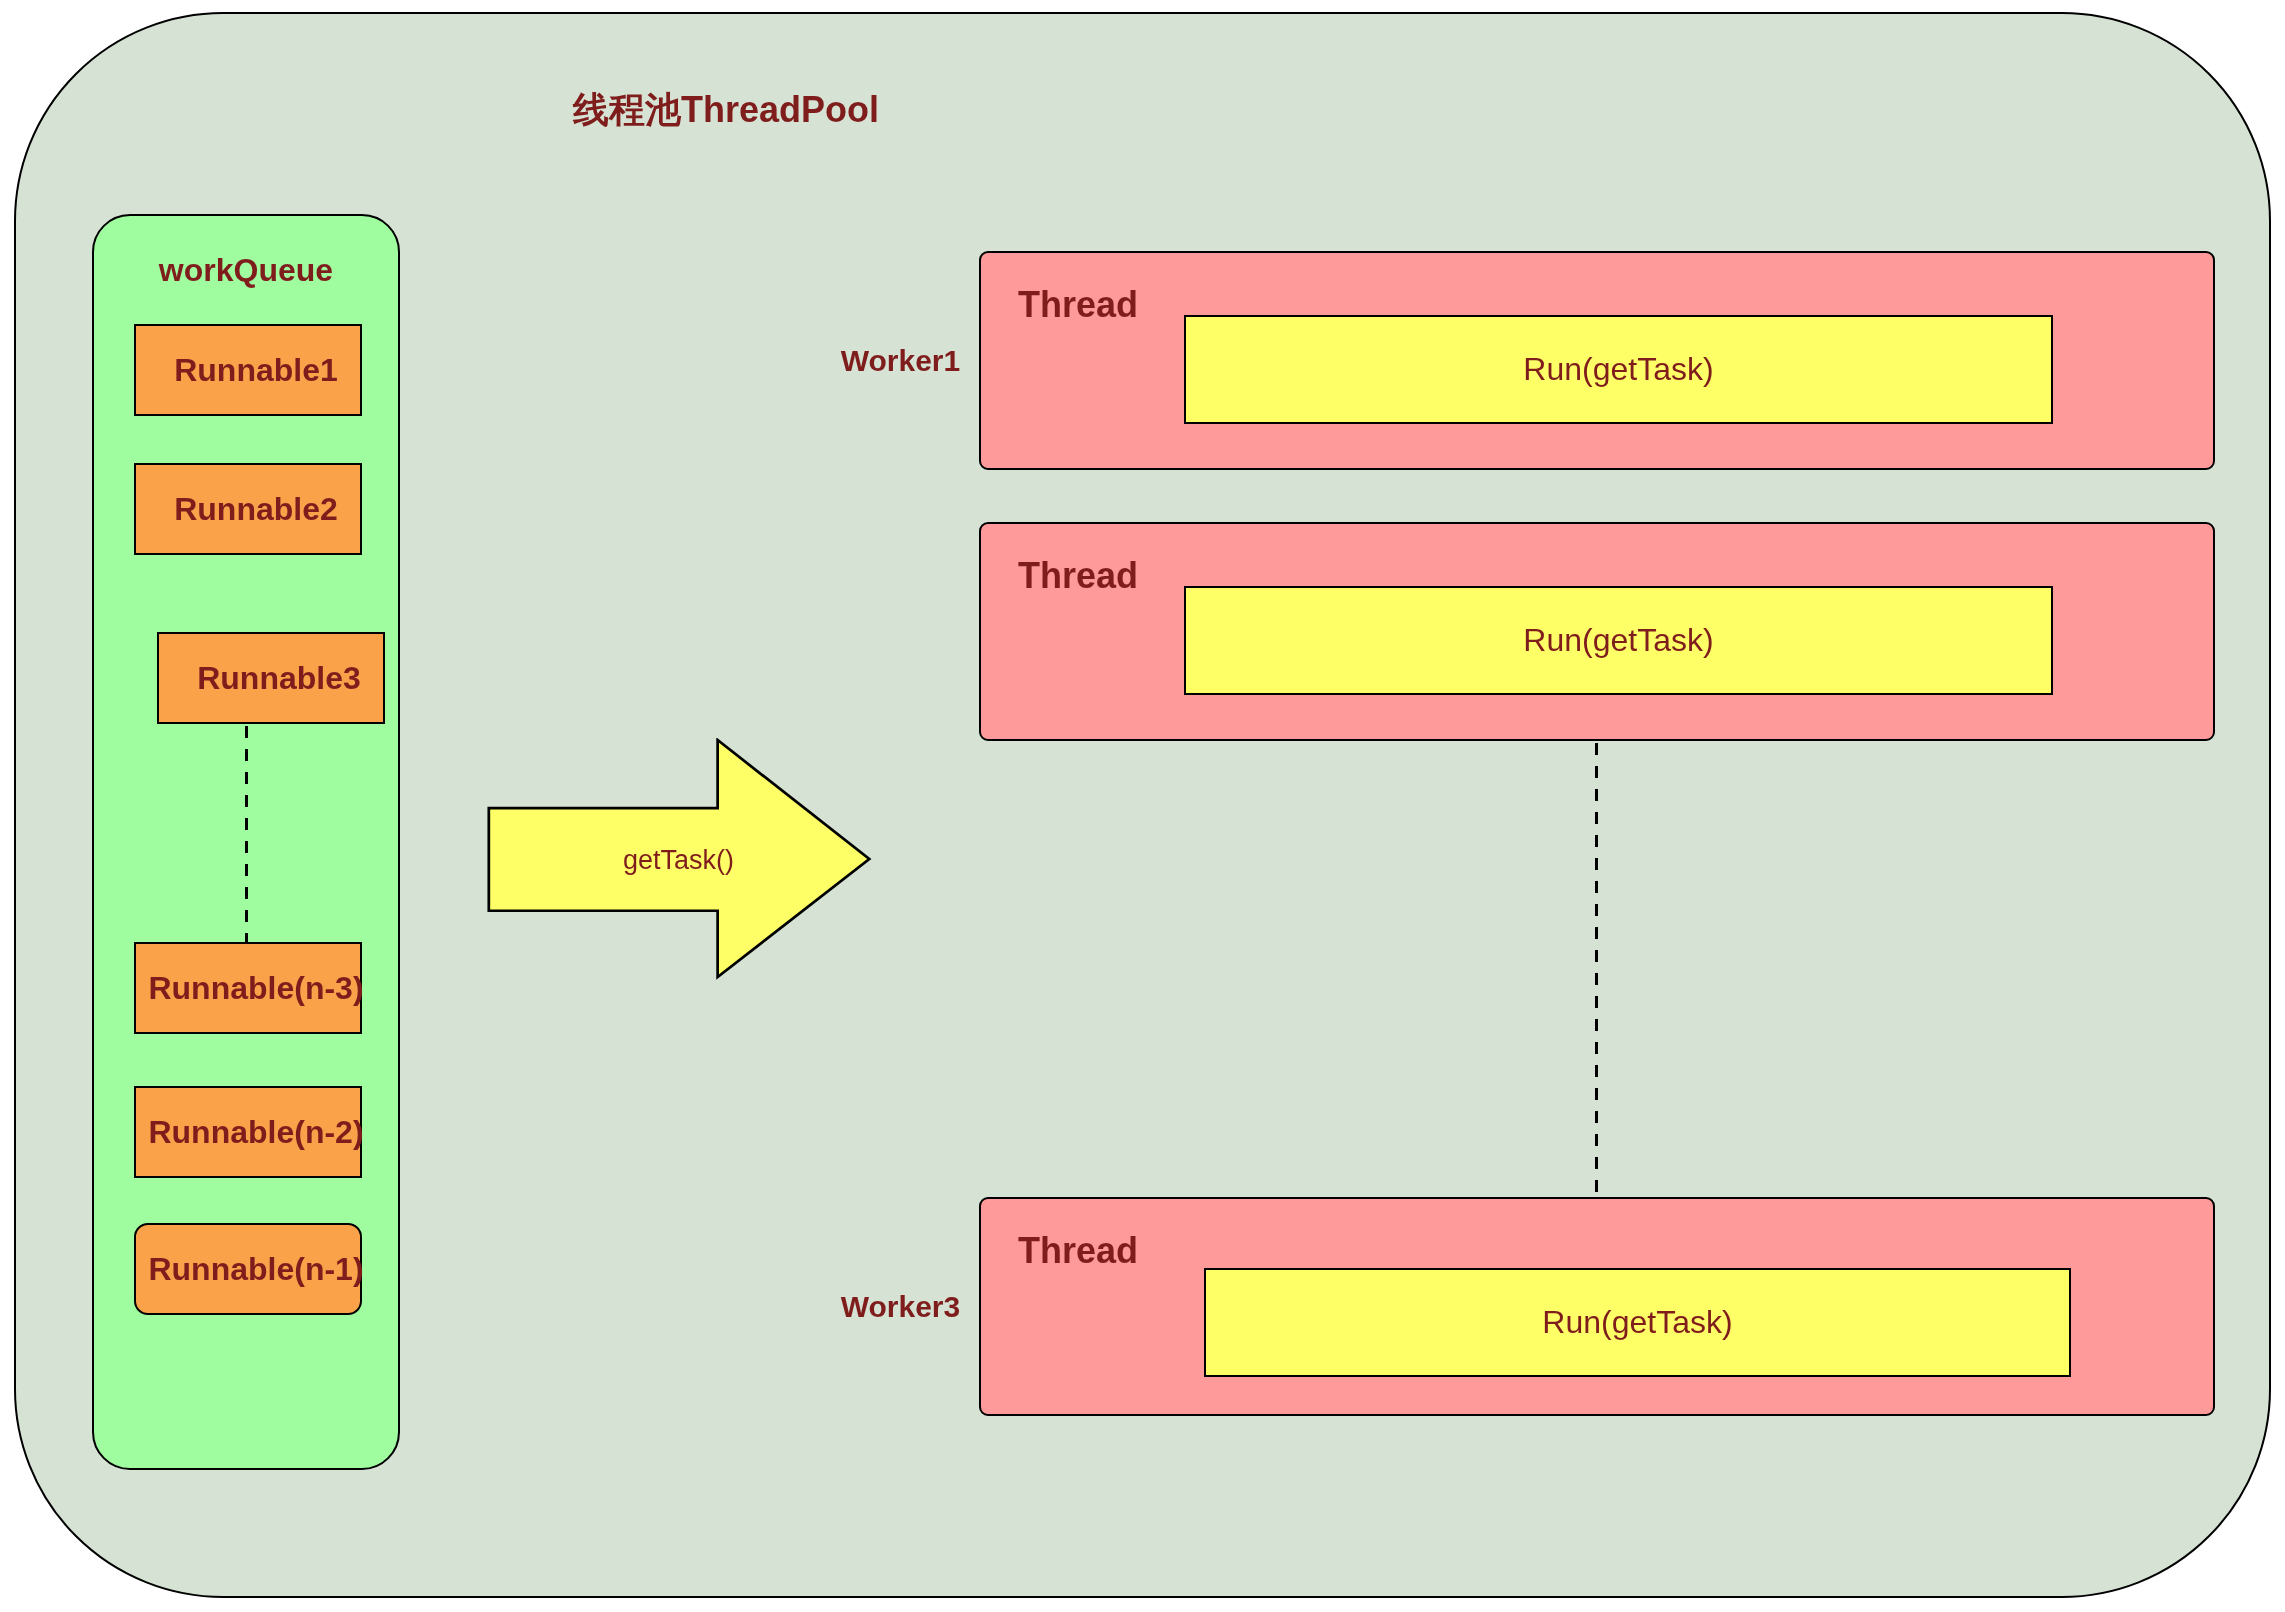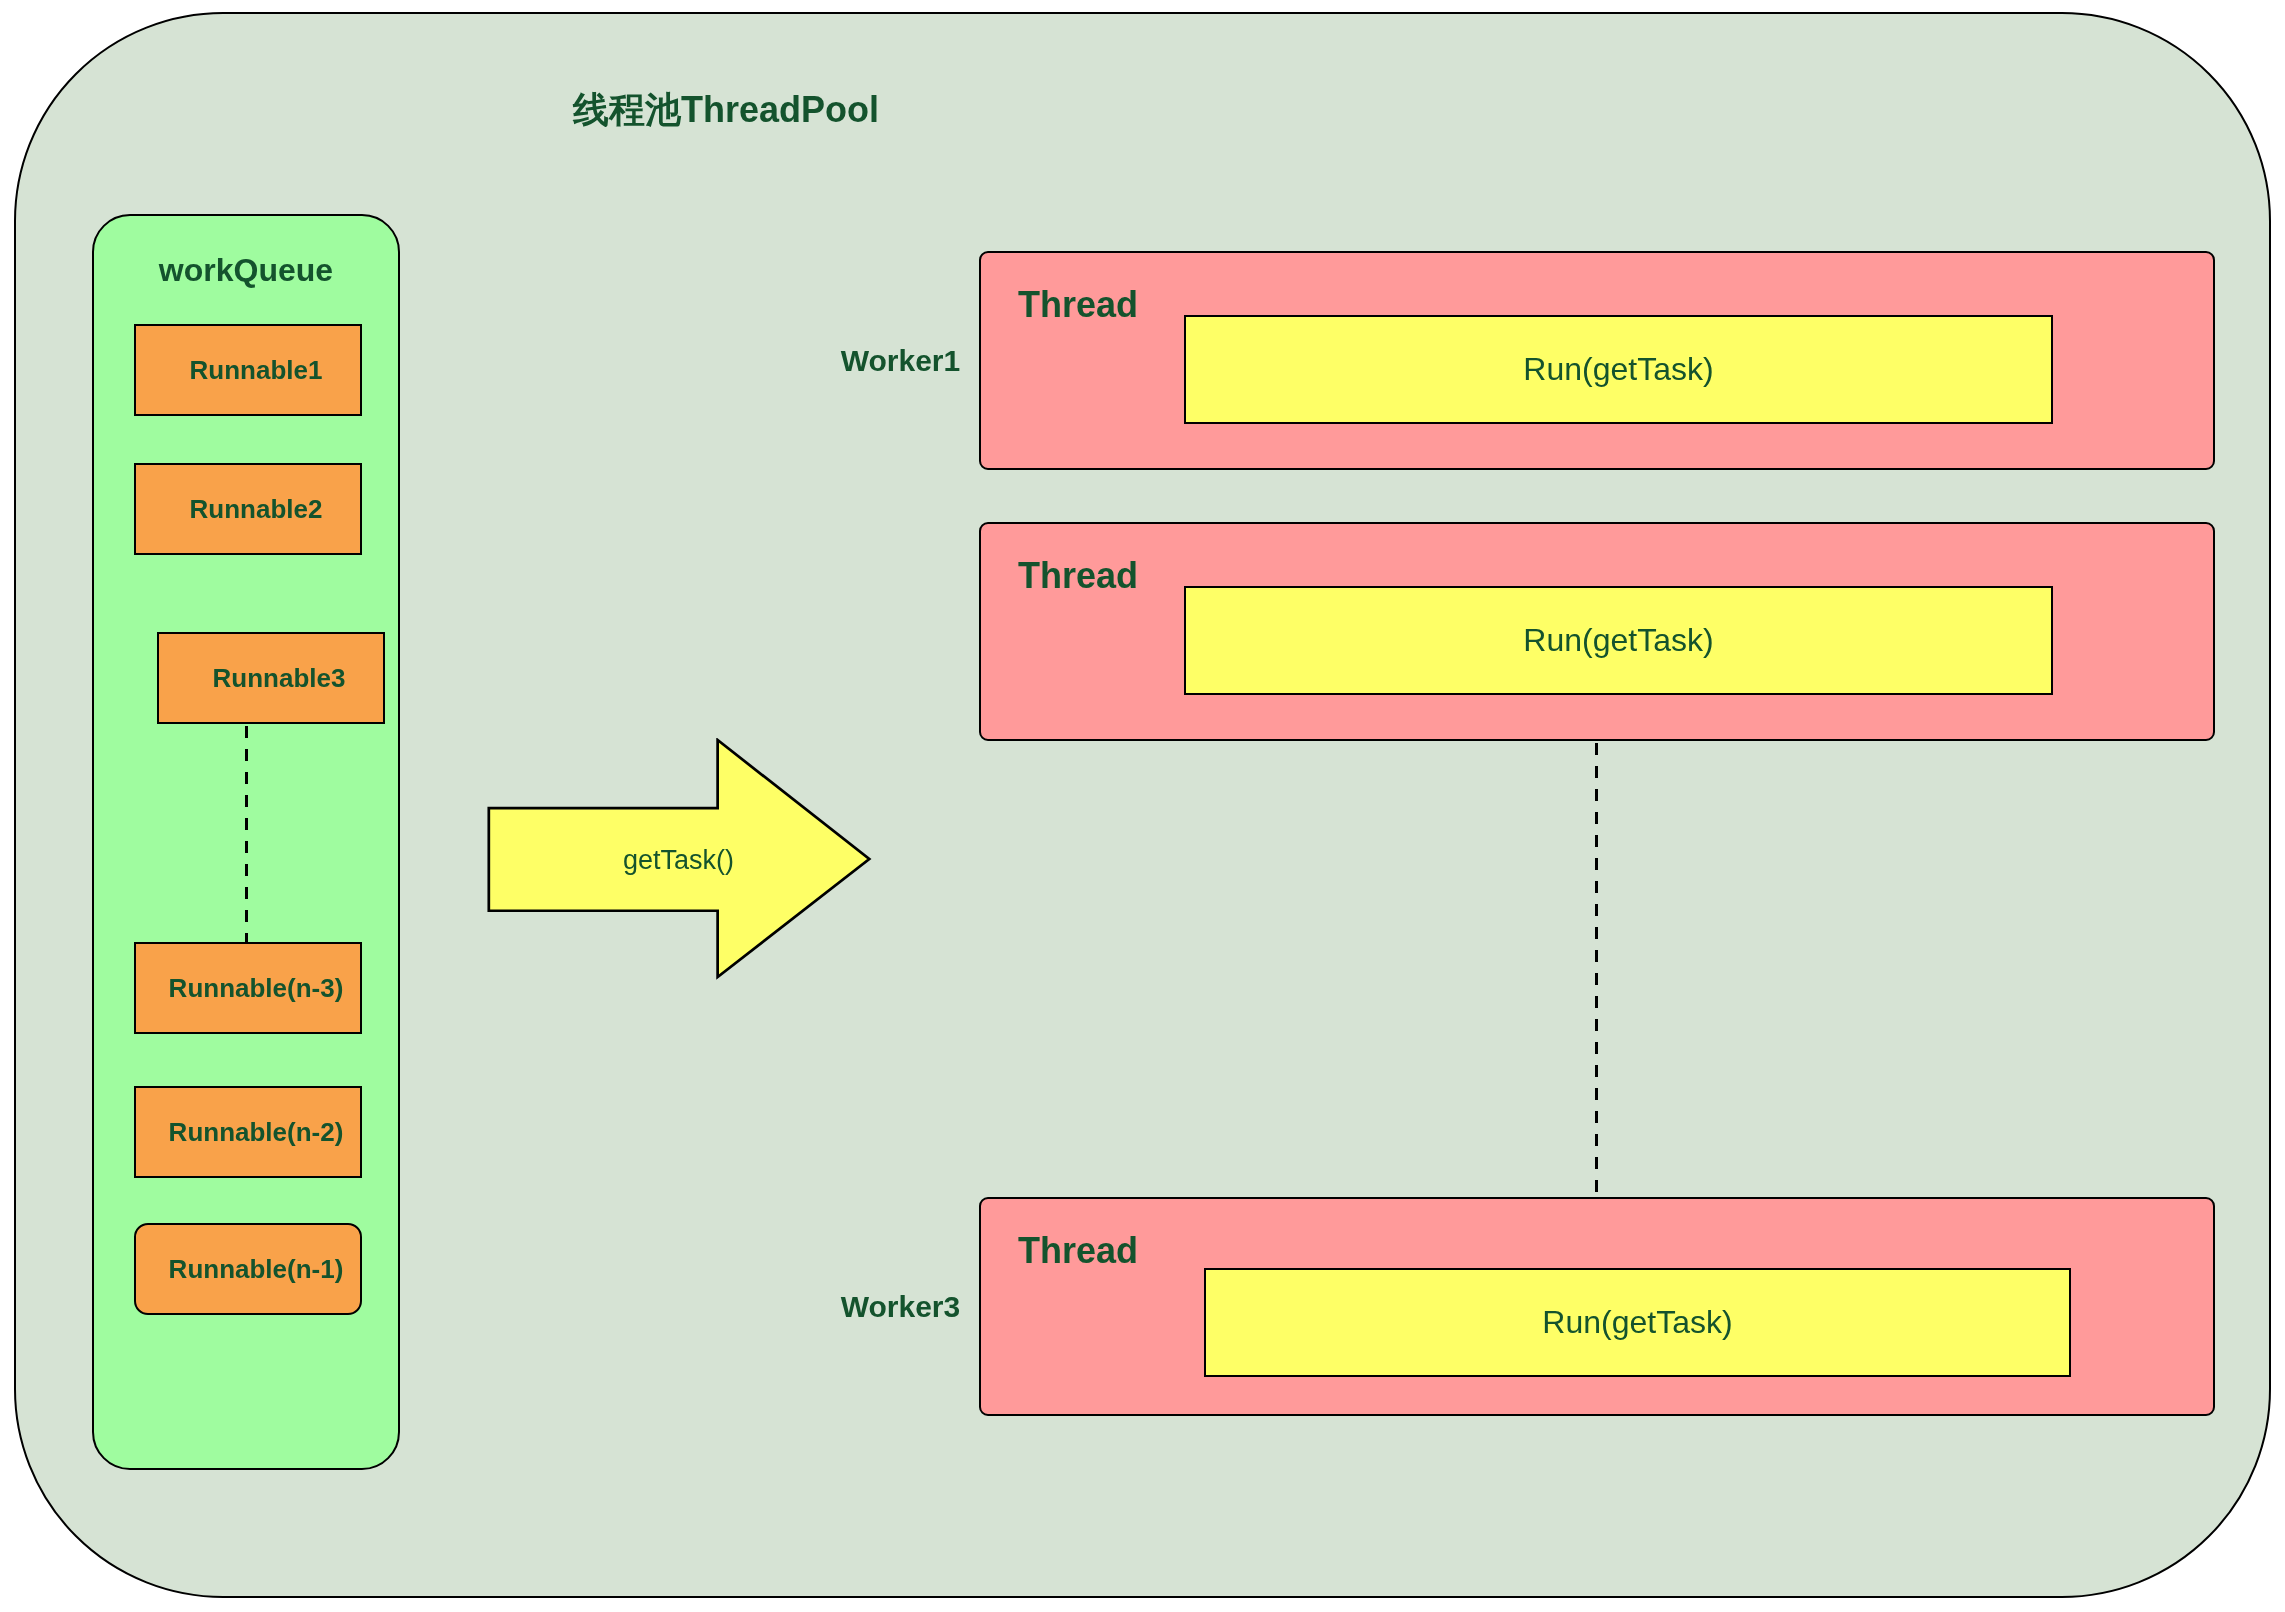--- a/index.html
+++ b/index.html
@@ -2,21 +2,21 @@
 <html style="font-size:14.5px"><head>
 <meta charset="utf-8">
 <style>
   html, body { margin: 0; padding: 0; background: #ffffff; }
   .canvas {
     position: relative;
     width: 2286px;
     height: 1605px;
     background: #ffffff;
     font-family: "Liberation Sans", sans-serif;
-    color: #14532d;
+    color: #7f1d1d;
     overflow: hidden;
   }
   .pool {
     position: absolute;
     left: 13.6px; top: 11.8px;
     width: 2257px; height: 1586px;
     background: #d6e3d4;
     border: 2.7px solid #000000;
     border-radius: 209px;
     box-sizing: border-box;
@@ -44,21 +44,21 @@
     font-size: 32px; font-weight: bold;
   }
   .task {
     position: absolute;
     left: 134px;
     width: 228px; height: 92px;
     background: #f9a24a;
     border: 2.7px solid #000000;
     box-sizing: border-box;
     display: flex; align-items: center; justify-content: center;
-    font-size: 26px; font-weight: bold;
+    font-size: 32px; font-weight: bold;
     white-space: nowrap;
     padding-left: 16px;
   }
   .task-1 { top: 324px; }
   .task-2 { top: 463px; }
   .task-3 { top: 632px; margin-left: 23px; }
   .task-4 { top: 942px; }
   .task-5 { top: 1086px; }
   .task-6 { top: 1223px; border-radius: 14px; }
   .dashed-v {

